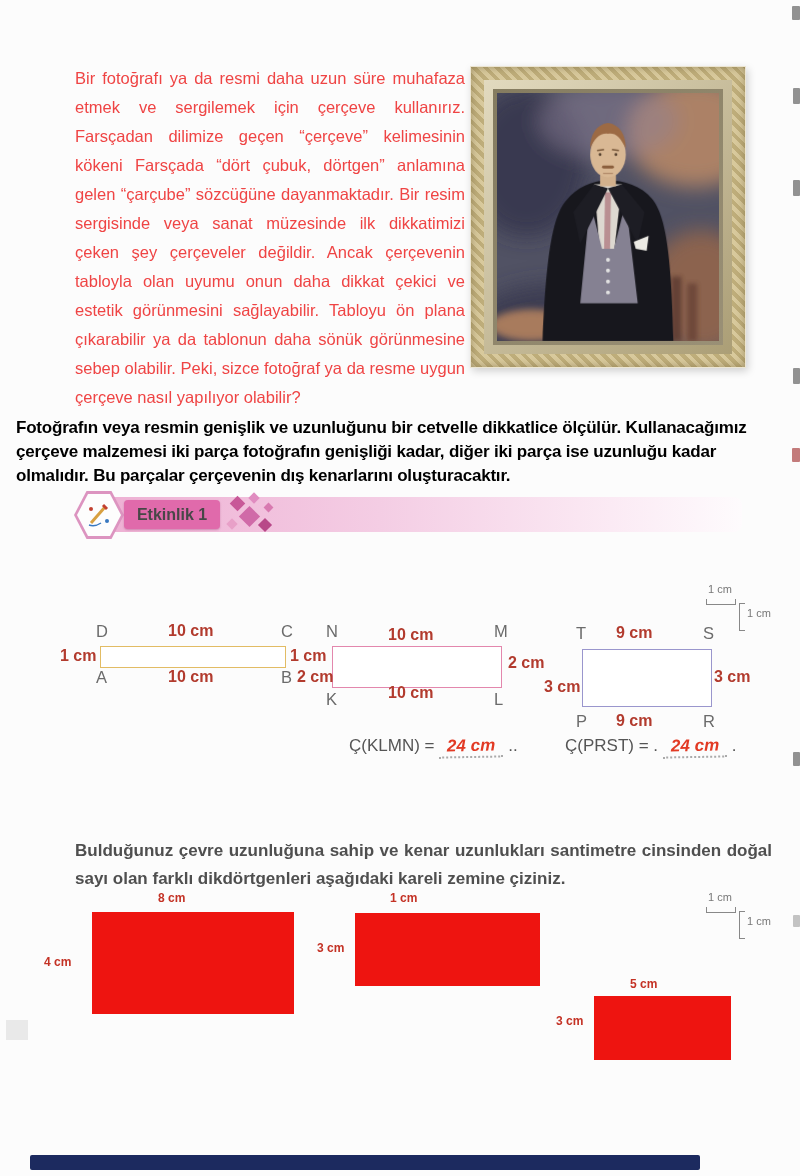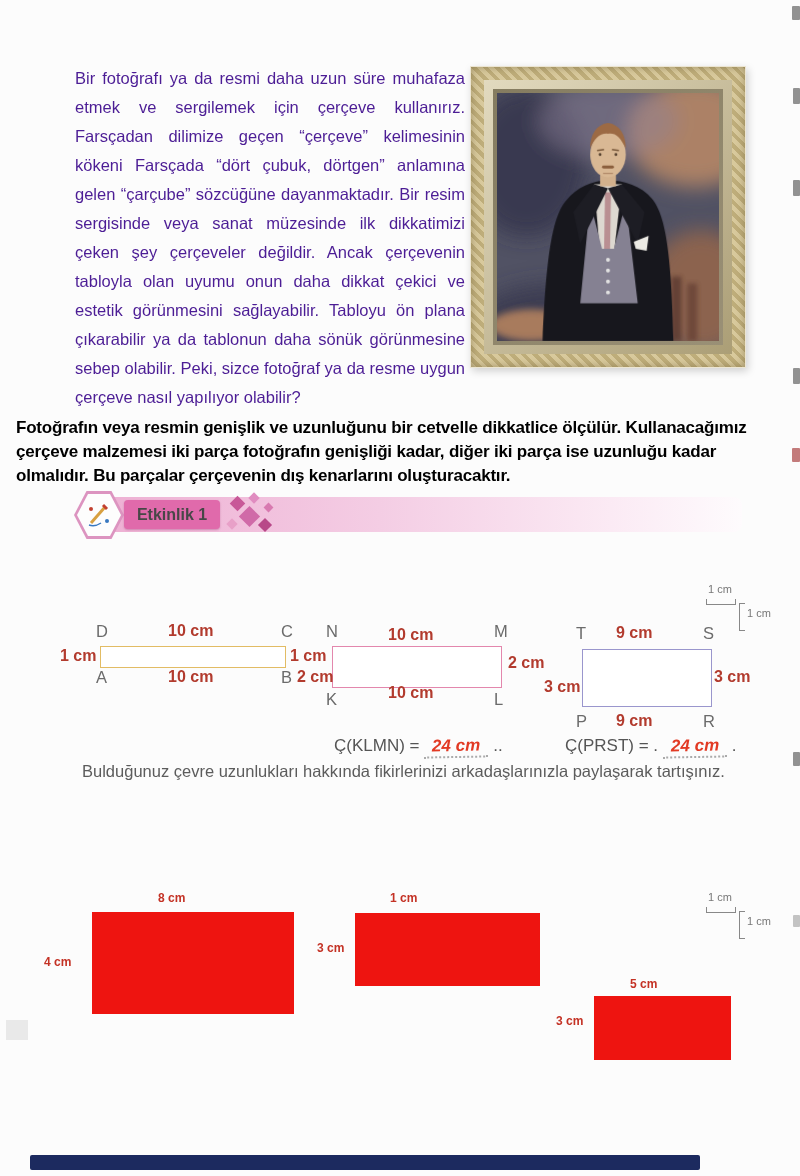--- a/index.html
+++ b/index.html
@@ -5,21 +5,21 @@
   html,body{margin:0;padding:0;background:#e9e9e9;}
   #page{
     position:relative;width:800px;height:1176px;margin:0 auto;
     background:#fcfcfc;overflow:hidden;
     font-family:"Liberation Sans", sans-serif;color:#595959;
   }
   .abs{position:absolute;}
 
   
   .intro{left:75px;top:64px;width:390px;font-size:16.5px;line-height:29px;
-    text-align:justify;color:#4c1d95;}
+    text-align:justify;color:#ef4444;}
   .rednote{left:16px;top:416px;width:774px;font-size:17px;line-height:24px;
     color:#000000;font-weight:bold;letter-spacing:-0.2px;}
   .instr{font-weight:bold;color:#4f4f4f;font-size:17px;line-height:30px;text-align:justify;}
   .instr1{left:78px;top:550px;width:694px;}
   .discussion{left:82px;top:762px;width:694px;font-size:16.5px;color:#5c5c5c;}
   .rule{left:75px;top:801px;width:700px;font-size:17px;font-weight:bold;color:#c2272d;}
   .instr2{left:75px;top:837px;width:697px;line-height:28px;}
 
   
   .frame{left:470px;top:66px;width:276px;height:302px;box-sizing:border-box;
@@ -200,32 +200,32 @@
   <div class="abs orect rect-prst"></div>
   <span class="abs corner" style="left:576px;top:624px">T</span>
   <span class="abs corner" style="left:703px;top:624px">S</span>
   <span class="abs corner" style="left:576px;top:712px">P</span>
   <span class="abs corner" style="left:703px;top:712px">R</span>
   <span class="abs dim" style="left:616px;top:624px">9 cm</span>
   <span class="abs dim" style="left:616px;top:712px">9 cm</span>
   <span class="abs dim" style="left:544px;top:678px">3 cm</span>
   <span class="abs dim" style="left:714px;top:668px">3 cm</span>
 
-  <div class="abs answer" style="left:334px;top:736px">
+  <div class="abs answer" style="left:349px;top:736px">
     <span>Ç(KLMN) =</span>
     <span class="val">24 cm</span>
     <span>..</span>
   </div>
   <div class="abs answer" style="left:565px;top:736px">
     <span>Ç(PRST) = .</span>
     <span class="val">24 cm</span>
     <span>.</span>
   </div>
 
-  <div class="abs discussion">Bulduğunuz çevre uzunlukları hakkında fikirlerinizi arkadaşlarınızla paylaşarak tartışınız.</div>
+  <div class="abs instr instr2">Bulduğunuz çevre uzunluğuna sahip ve kenar uzunlukları santimetre cinsinden doğal sayı olan farklı dikdörtgenleri aşağıdaki kareli zemine çiziniz.</div>
 
   <span class="abs frdim" style="left:158px;top:891px">8 cm</span>
   <span class="abs frdim" style="left:44px;top:955px">4 cm</span>
   <div class="abs fillrect fr1"></div>
 
   <span class="abs frdim" style="left:390px;top:891px">1 cm</span>
   <span class="abs frdim" style="left:317px;top:941px">3 cm</span>
   <div class="abs fillrect fr2"></div>
 
   <span class="abs frdim" style="left:630px;top:977px">5 cm</span>

